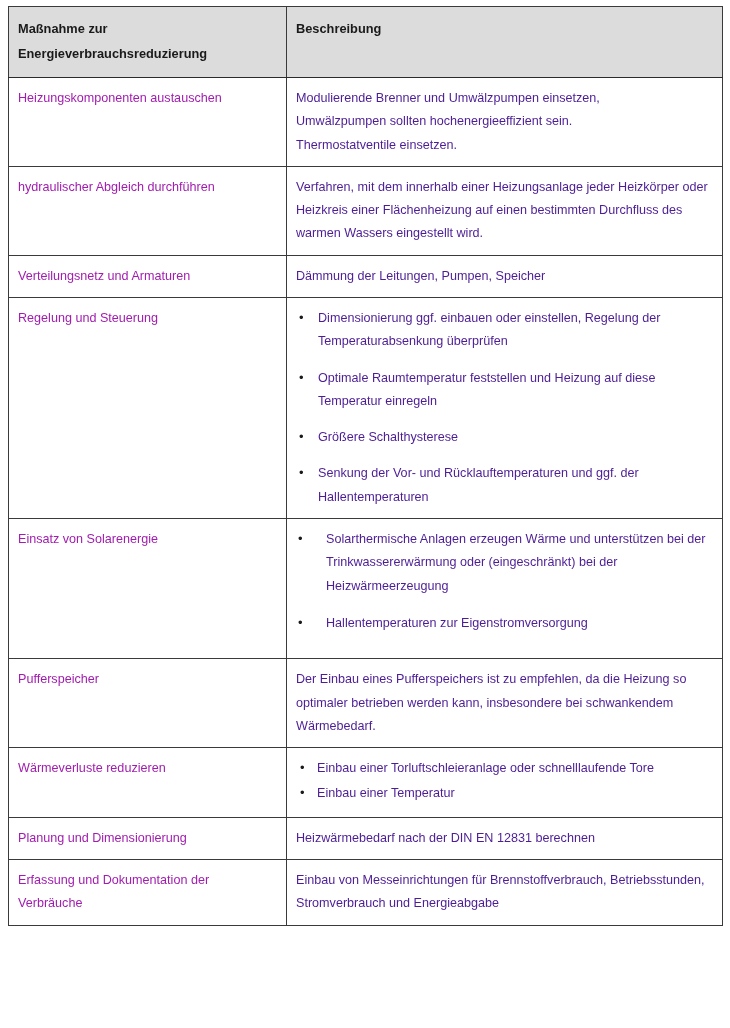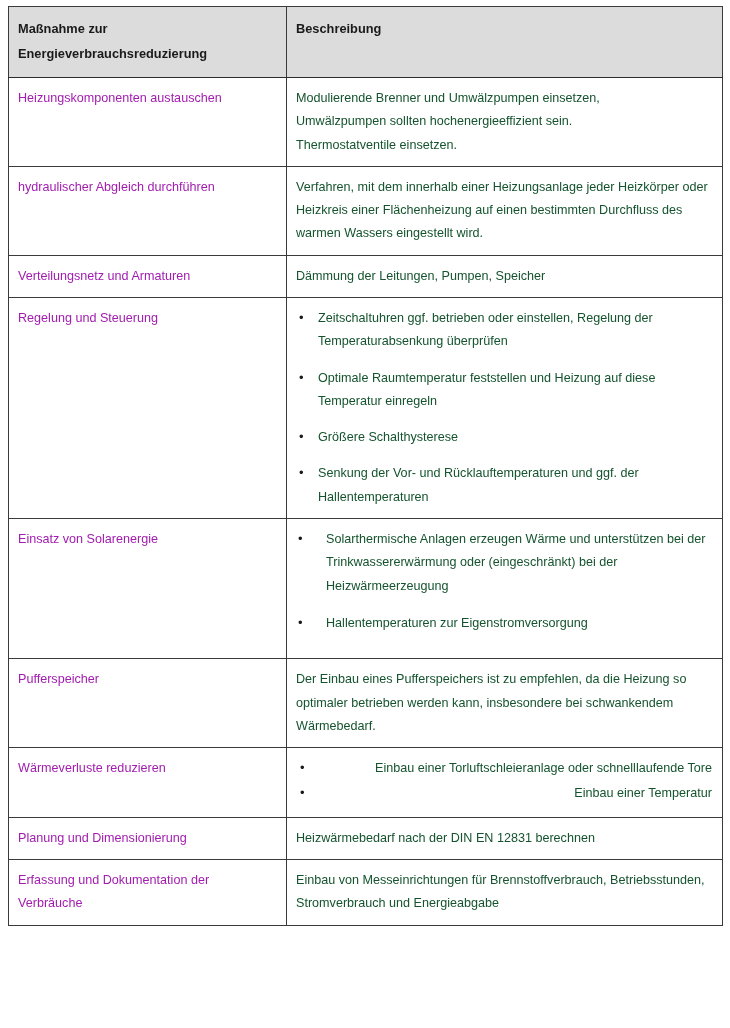--- a/index.html
+++ b/index.html
@@ -46,21 +46,21 @@
     font-weight: bold;
     padding-top: 10px;
     padding-bottom: 10px;
     border-bottom: 1.5px solid #2b2b2b;
     font-size: 12.8px;
     line-height: 1.95;
   }
   .hdr-line { display: block; white-space: pre; }
 
   td.cell-measure { color: #a21caf; }
-  td.cell-desc    { color: #14532d; }
+  td.cell-desc    { color: #4c1d95; }
 
   .para { margin: 0; }
   .para + .para { margin-top: 0; }
 
   ul.bullets {
     margin: 0;
     padding: 0;
     list-style: none;
   }
   ul.bullets > li {
@@ -85,21 +85,20 @@
     margin-bottom: 14px;
   }
   ul.bullets.wide > li::before {
     left: 2px;
   }
 
   
   ul.bullets.tight > li {
     margin-bottom: 2px;
     padding-left: 21px;
-    text-align: right;
   }
   ul.bullets.tight > li::before { left: 4px; }
 
   .pad-bottom-lg { padding-bottom: 26px; }
   .pad-bottom-xl { padding-bottom: 46px; }
   .pad-bottom-sm { padding-bottom: 14px; }
 </style>
 </head>
 <body>
 
@@ -140,21 +139,21 @@
         <td class="cell-measure">Verteilungsnetz und Armaturen</td>
         <td class="cell-desc">
           <p class="para">Dämmung der Leitungen, Pumpen, Speicher</p>
         </td>
       </tr>
 
       <tr>
         <td class="cell-measure">Regelung und Steuerung</td>
         <td class="cell-desc pad-bottom-lg">
           <ul class="bullets">
-            <li>Zeitschaltuhren ggf. betrieben oder einstellen, Regelung der Temperaturabsenkung überprüfen</li>
+            <li>Dimensionierung ggf. einbauen oder einstellen, Regelung der Temperaturabsenkung überprüfen</li>
             <li>Optimale Raumtemperatur feststellen und Heizung auf diese Temperatur einregeln</li>
             <li>Größere Schalthysterese</li>
             <li>Senkung der Vor- und Rücklauftemperaturen und ggf. der Hallentemperaturen</li>
           </ul>
         </td>
       </tr>
 
 
       <tr>
         <td class="cell-measure">Einsatz von Solarenergie</td>

